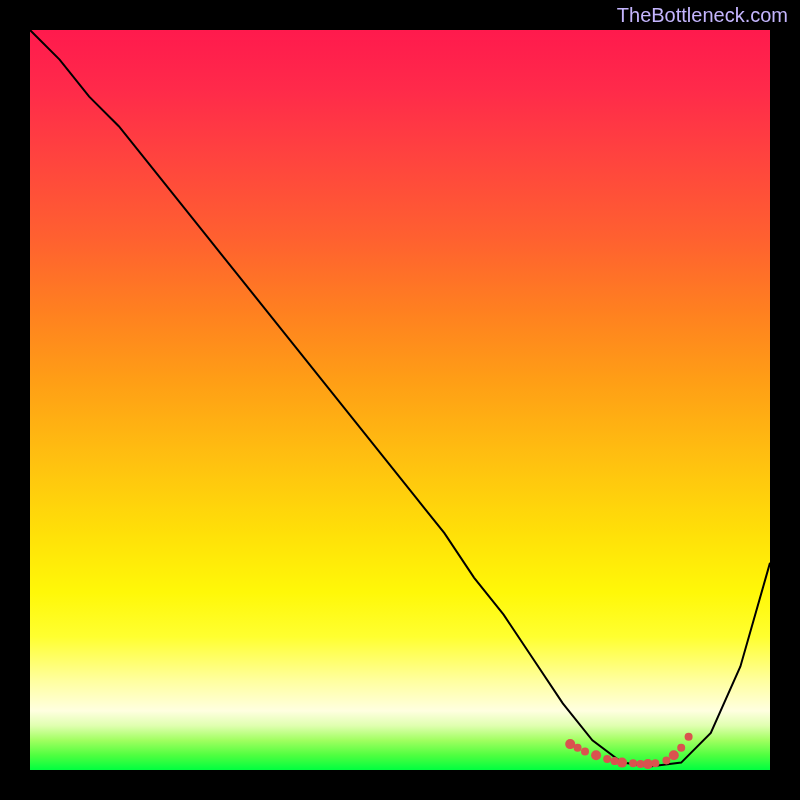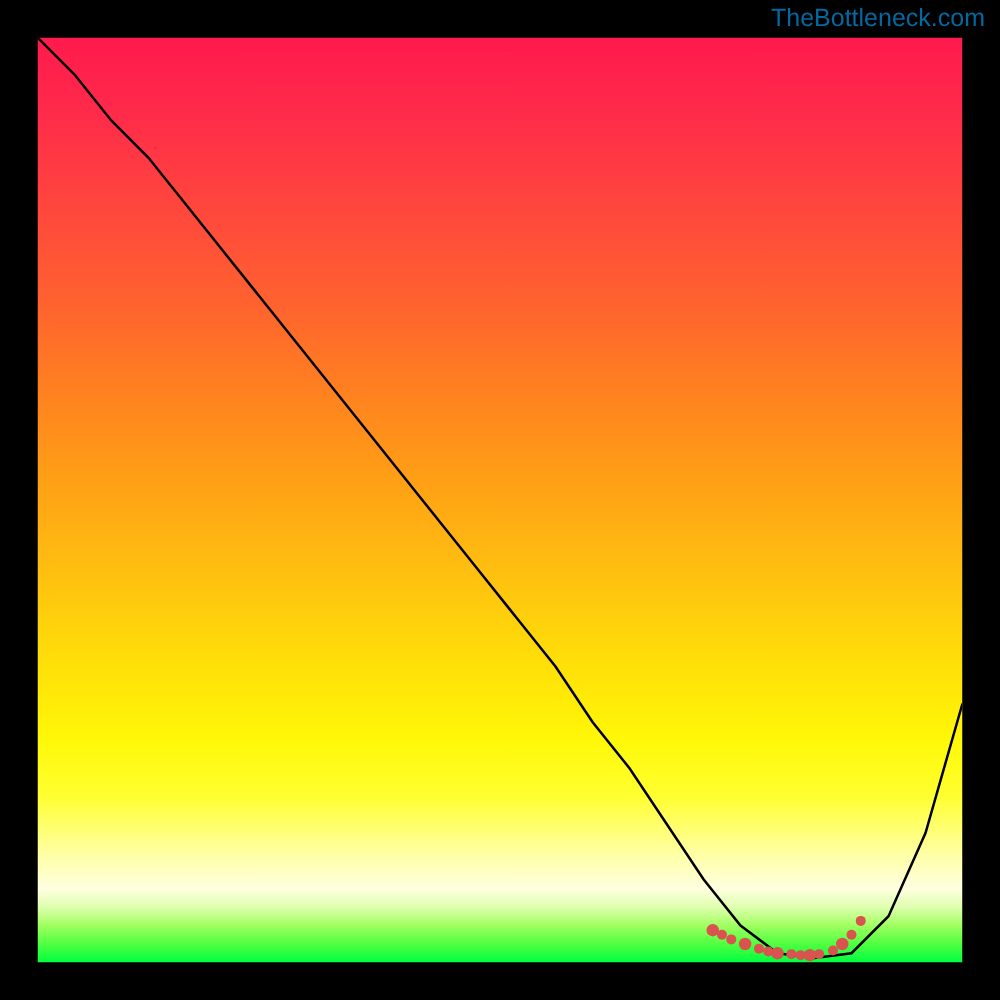--- a/index.html
+++ b/index.html
@@ -7,21 +7,21 @@
     width: 800px;
     height: 800px;
     background: #000;
     position: relative;
     font-family: Arial, sans-serif;
   }
   .watermark {
     position: absolute;
     top: 4px;
     right: 12px;
-    color: #0369a1;
+    color: #c4b5fd;
     font-size: 20px;
     font-weight: normal;
     z-index: 10;
   }
   .plot-area {
     position: absolute;
     left: 30px;
     top: 30px;
     width: 740px;
     height: 740px;

